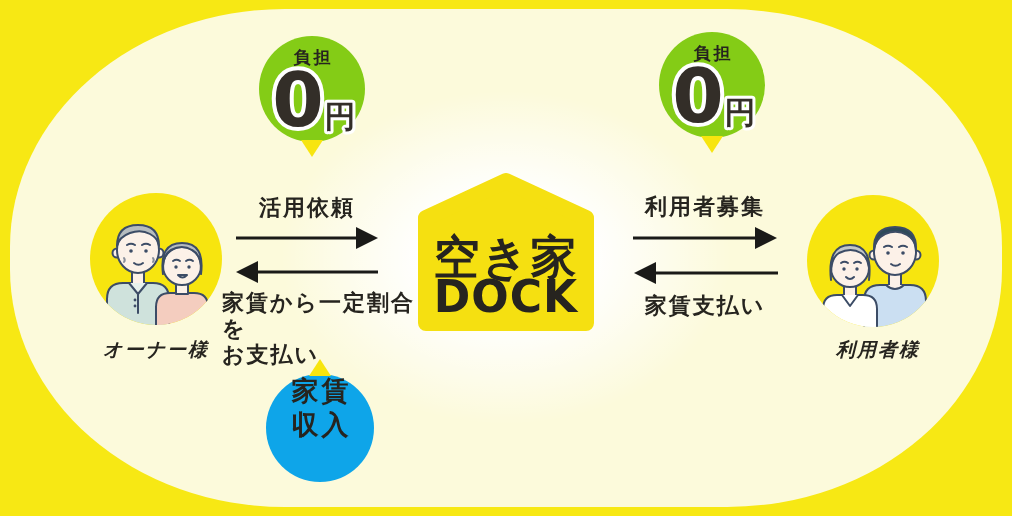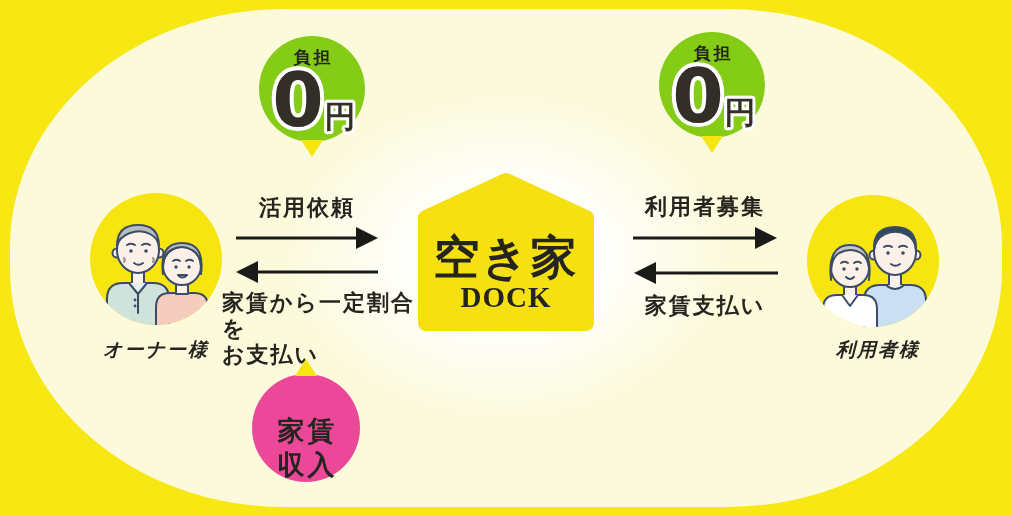--- a/index.html
+++ b/index.html
@@ -34,23 +34,23 @@
     position:absolute;left:50%;bottom:-15px;transform:translateX(-50%);
     width:0;height:0;border:11px solid transparent;
     border-top:17px solid #F7E50F;border-bottom:0;
   }
   .tail-up{
     position:absolute;left:50%;top:-15px;transform:translateX(-50%);
     width:0;height:0;border:11px solid transparent;
     border-bottom:17px solid #F7E50F;border-top:0;
   }
   .income{
-    position:absolute;left:252px;top:374px;width:108px;height:108px;
-    border-radius:50%;background:#ec4899;
-    display:flex;flex-direction:column;align-items:center;justify-content:flex-end;
+    position:absolute;left:266px;top:374px;width:108px;height:108px;
+    border-radius:50%;background:#0ea5e9;
+    display:flex;flex-direction:column;align-items:center;justify-content:flex-start;
   }
   .income-line{
     font-size:27px;font-weight:800;color:#26241F;line-height:34px;
     letter-spacing:3px;text-indent:3px;
   }
   
   .avatar{
     position:absolute;width:132px;height:132px;border-radius:50%;
     background:#F7E50F;overflow:hidden;
   }
@@ -62,21 +62,21 @@
   }
   .label-owner{left:76px;top:337px;}
   .label-user{left:760px;top:337px;text-align:right;}
   
   .house-svg{position:absolute;left:416px;top:171px;}
   .house-text{
     position:absolute;left:416px;width:180px;text-align:center;
     color:#26241F;font-weight:800;
   }
   .house-line1{top:216px;font-size:46px;line-height:42px;letter-spacing:2px;margin-top:20px;}
-  .house-line2{top:275px;font-size:29px;line-height:44px;letter-spacing:1px;font-family:Liberation Serif, serif;}
+  .house-line2{top:275px;font-size:44px;line-height:44px;letter-spacing:1px;}
   
   .arrow{position:absolute;}
   .flow-label{
     position:absolute;font-size:22px;font-weight:800;color:#26241F;
     letter-spacing:2px;line-height:26px;
   }
   .fl-center{width:170px;text-align:center;}
   .fl-katsuyo{left:222px;top:195px;}
   .fl-yachin{left:222px;top:290px;width:200px;text-align:left;}
   .fl-boshu{left:620px;top:194px;}

